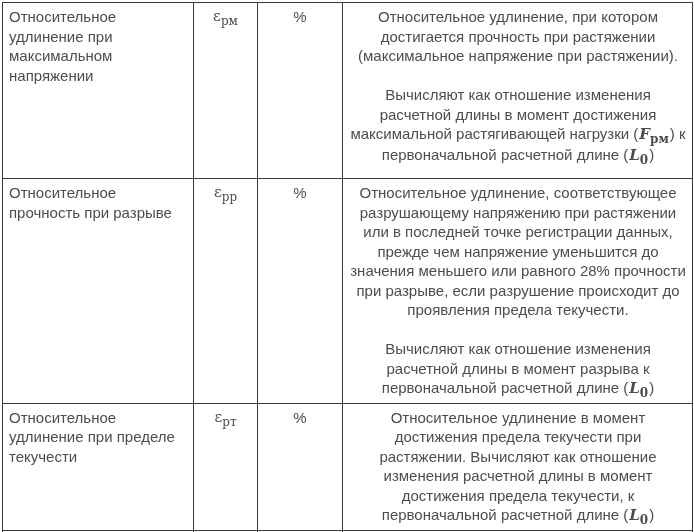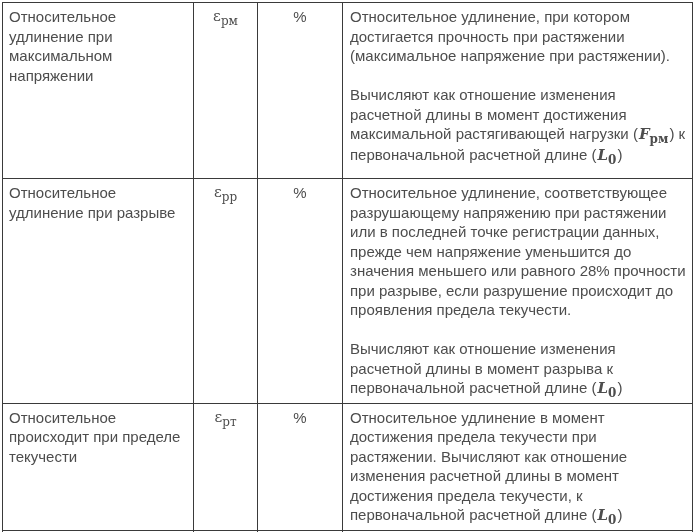--- a/index.html
+++ b/index.html
@@ -46,20 +46,21 @@
   }
   td.unit-cell {
     text-align: center;
     padding-top: 4px;
   }
   td.desc-cell {
     padding: 4px 6px 4px 7px;
   }
   td.desc-cell p {
     margin: 0 0 19.5px 0;
+    text-align: center;
   }
   td.desc-cell p:last-child {
     margin-bottom: 0;
   }
   tbody tr:nth-child(1) td { height: 167px; }
   tbody tr:nth-child(2) td { height: 214px; }
   tbody tr:nth-child(3) td { height: 98px; }
   tbody tr:nth-child(4) td { height: 45px; }
 
   .math {
@@ -94,30 +95,30 @@
         <tr>
           <td class="term-cell">Относительное удлинение при максимальном напряжении</td>
           <td class="symbol-cell"><span class="symbol"><span class="base-upright">ε</span><sub>рм</sub></span></td>
           <td class="unit-cell">%</td>
           <td class="desc-cell">
             <p>Относительное удлинение, при котором достигается прочность при растяжении (максимальное напряжение при растяжении).</p>
             <p>Вычисляют как отношение изменения расчетной длины в момент достижения максимальной растягивающей нагрузки (<span class="math"><span class="base-italic">F</span><sub>рм</sub></span>) к первоначальной расчетной длине (<span class="math"><span class="base-italic">L</span><sub>0</sub></span>)</p>
           </td>
         </tr>
         <tr>
-          <td class="term-cell">Относительное удлинение при разрыве</td>
+          <td class="term-cell">Относительное прочность при разрыве</td>
           <td class="symbol-cell"><span class="symbol"><span class="base-upright">ε</span><sub>рр</sub></span></td>
           <td class="unit-cell">%</td>
           <td class="desc-cell">
             <p>Относительное удлинение, соответствующее разрушающему напряжению при растяжении или в последней точке регистрации данных, прежде чем напряжение уменьшится до значения меньшего или равного 28% прочности при разрыве, если разрушение происходит до проявления предела текучести.</p>
             <p>Вычисляют как отношение изменения расчетной длины в момент разрыва к первоначальной расчетной длине (<span class="math"><span class="base-italic">L</span><sub>0</sub></span>)</p>
           </td>
         </tr>
         <tr>
-          <td class="term-cell">Относительное происходит при пределе текучести</td>
+          <td class="term-cell">Относительное удлинение при пределе текучести</td>
           <td class="symbol-cell"><span class="symbol"><span class="base-upright">ε</span><sub>рт</sub></span></td>
           <td class="unit-cell">%</td>
           <td class="desc-cell">
             <p>Относительное удлинение в момент достижения предела текучести при растяжении. Вычисляют как отношение изменения расчетной длины в момент достижения предела текучести, к первоначальной расчетной длине (<span class="math"><span class="base-italic">L</span><sub>0</sub></span>)</p>
           </td>
         </tr>
         <tr>
           <td class="term-cell">Скорость испытания</td>
           <td class="symbol-cell"></td>
           <td class="unit-cell">мм/мин</td>

